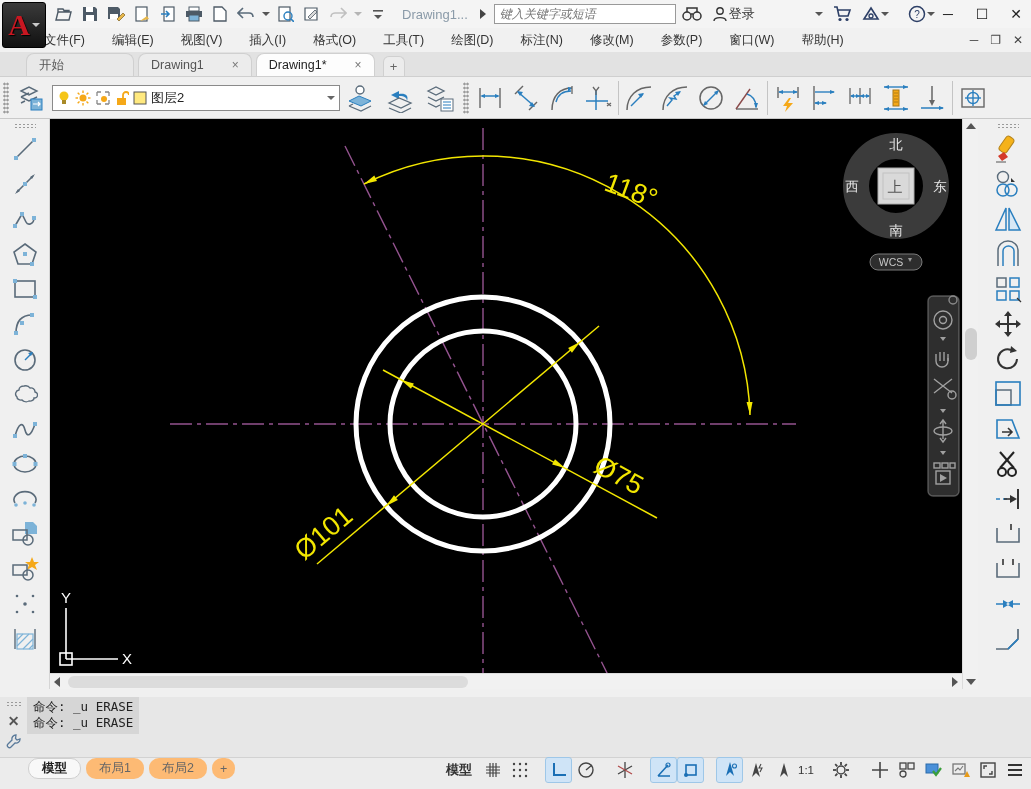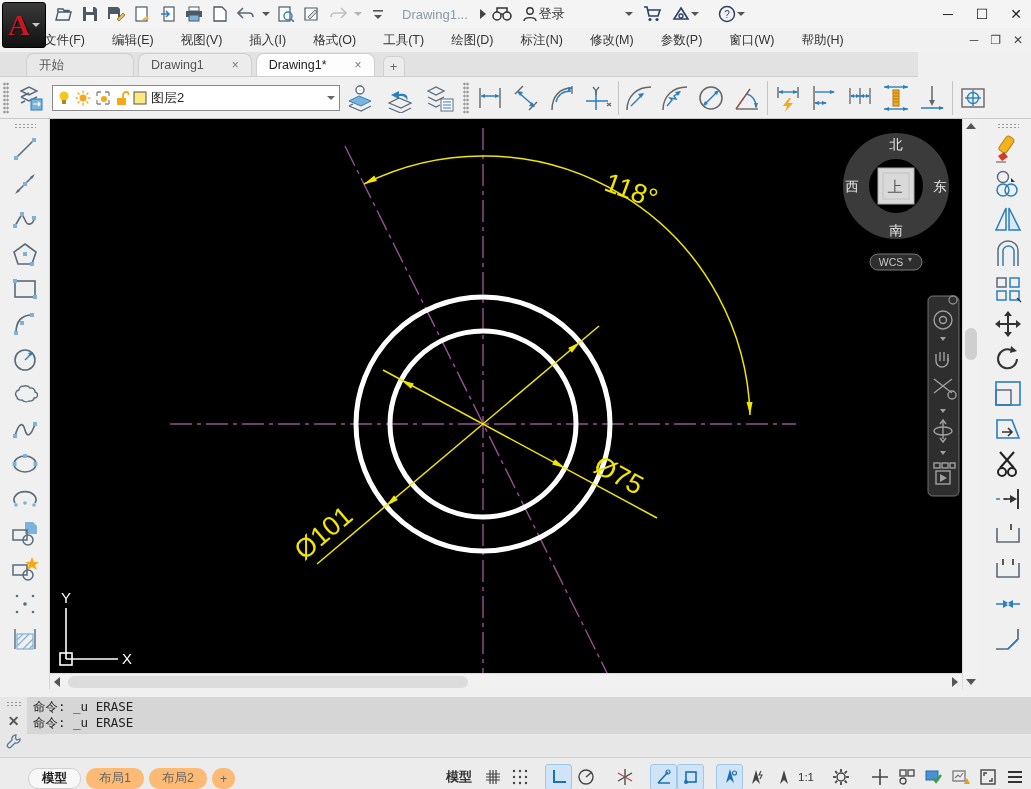--- a/index.html
+++ b/index.html
@@ -21,21 +21,21 @@
   .win-controls { position:absolute; right:6px; top:0; height:28px; display:flex; align-items:center; gap:16px; }
   .wc { font-size:14px; color:#222; width:18px; text-align:center; }
 
   
   .menubar { position:absolute; left:0; top:28px; width:1031px; height:24px; background:#f1f1f1; display:flex; align-items:center; font-size:12.5px; color:#333; }
   .menubar .items { display:flex; margin-left:44px; gap:27px; }
   .menu-item { cursor:default; }
   .doc-controls { position:absolute; right:8px; display:flex; gap:12px; font-size:12px; color:#444; }
 
   
-  .filetabs { position:absolute; left:0; top:52px; width:918px; height:25px; background:#e2e2e2; border-bottom:1px solid #cfcfcf; display:flex; align-items:flex-end; }
+  .filetabs { position:absolute; left:0; top:52px; width:1031px; height:25px; background:#e2e2e2; border-bottom:1px solid #cfcfcf; display:flex; align-items:flex-end; }
   .ftab { height:23px; display:flex; align-items:center; padding:0 12px; border-radius:8px 8px 0 0; font-size:12.5px; color:#555; background:#ececec; border:1px solid #d0d0d0; border-bottom:none; margin-left:4px; }
   .ftab.start { width:108px; margin-left:26px; background:#e8e8e8; }
   .ftab.active { background:#fdfdfd; color:#222; }
   .ftab .x { margin-left:28px; color:#777; font-size:12px; }
   .newtab { margin-left:8px; width:22px; height:20px; border-radius:6px 6px 0 0; background:#ececec; border:1px solid #d0d0d0; border-bottom:none; text-align:center; font-size:13px; color:#666; line-height:19px; }
 
   
   .ribbon { position:absolute; left:0; top:77px; width:1031px; height:42px; background:#f0f0f0; border-bottom:1px solid #c9c9c9; display:flex; align-items:center; }
   .grip-v { width:6px; height:32px; margin:0 3px; background-image:radial-gradient(#9a9a9a 1px, transparent 1.2px); background-size:3px 4px; background-repeat:repeat; }
   .tool { width:36px; height:38px; display:flex; align-items:center; justify-content:center; flex:0 0 auto; }
@@ -62,28 +62,28 @@
   .vthumb { position:absolute; top:209px; left:2px; width:12px; height:32px; background:#cfcfcf; border-radius:6px; }
   .varrow { position:absolute; left:3px; width:0; height:0; border-left:5px solid transparent; border-right:5px solid transparent; }
   .varrow.up { top:4px; border-bottom:6px solid #555; }
   .varrow.down { bottom:4px; border-top:6px solid #555; }
   .spacer-col { width:6px; height:570px; background:#f0f0f0; }
 
   
   .cmdgap { position:absolute; left:0; top:689px; width:1031px; height:8px; background:#f0f0f0; }
   .cmdline { position:absolute; left:0; top:697px; width:1031px; height:60px; background:#e7e7e7; display:flex; }
   .cmd-gutter { width:27px; display:flex; flex-direction:column; align-items:center; padding-top:2px; gap:4px; }
-  .cmd-main { flex:1; display:flex; flex-direction:column; }
+  .cmd-main { flex:1; display:flex; }
   .cmd-history { background:#d6d6d6; padding:2px 6px; font-family:"DejaVu Sans Mono", monospace; font-size:12.5px; color:#222; line-height:16px; height:37px; }
   .cmd-input-row { height:23px; background:#efefef; display:flex; align-items:center; gap:6px; padding-left:4px; }
   .cmd-input { flex:1; border:none; background:transparent; font-size:13px; font-style:italic; color:#666; outline:none; font-family:"Liberation Sans", sans-serif; }
   .cmd-x { color:#555; font-size:14px; font-weight:bold; }
 
   
-  .statusbar { position:absolute; left:0; top:757px; width:1031px; height:32px; background:#ececec; border-top:1px solid #d2d2d2; display:flex; align-items:flex-end; }
+  .statusbar { position:absolute; left:0; top:757px; width:1031px; height:32px; background:#ececec; border-top:1px solid #d2d2d2; display:flex; align-items:flex-start; }
   .ltabs { display:flex; align-items:center; gap:5px; margin-left:28px; }
   .ltab { height:21px; padding:0 13px; border-radius:10px; background:#fdba74; color:#666; font-size:12.5px; display:flex; align-items:center; }
   .ltab.active { background:#f8f8f8; color:#222; font-weight:bold; border:1px solid #cfcfcf; }
   .ltab.add { padding:0 8px; }
   .sb-right { position:absolute; right:4px; display:flex; align-items:center; gap:2px; }
   .sbtn { width:25px; height:24px; display:flex; align-items:center; justify-content:center; border-radius:2px; position:relative; }
   .sbtn.active { background:#cfe4f7; outline:1px solid #9ec7e8; }
   .sb-caret { width:10px; display:flex; justify-content:center; }
   .sb-model { font-size:13px; font-weight:bold; color:#333; padding:0 6px; }
   .sb-scale { font-size:11.5px; color:#333; }
@@ -170,20 +170,21 @@
       <span class="caret" style="border-top-color:#b5b5b5"></span>
       <span class="qbtn">
           <svg width="12" height="12" viewBox="0 0 12 12">
             <rect x="1" y="2" width="10" height="1.6" fill="#555"></rect>
             <path d="M2 7 L10 7 L6 11 Z" fill="#555"></path>
           </svg>
         </span>
     </div>
     <span class="doc-title">Drawing1...</span>
     <span class="tb-arrow"></span>
+    <input class="search" placeholder="键入关键字或短语" style="">
     <span class="qbtn" style="margin-left:6px">
         <svg width="20" height="16" viewBox="0 0 20 16">
           <circle cx="5" cy="10" r="4" fill="none" stroke="#333" stroke-width="1.5"></circle>
           <circle cx="15" cy="10" r="4" fill="none" stroke="#333" stroke-width="1.5"></circle>
           <path d="M5 6 V2 H15 V6 M9 8 H11" fill="none" stroke="#333" stroke-width="1.5"></path>
         </svg>
       </span>
     <div class="signin">
       <svg width="16" height="16" viewBox="0 0 16 16">
           <circle cx="8" cy="5" r="3.2" fill="none" stroke="#333" stroke-width="1.4"></circle>

